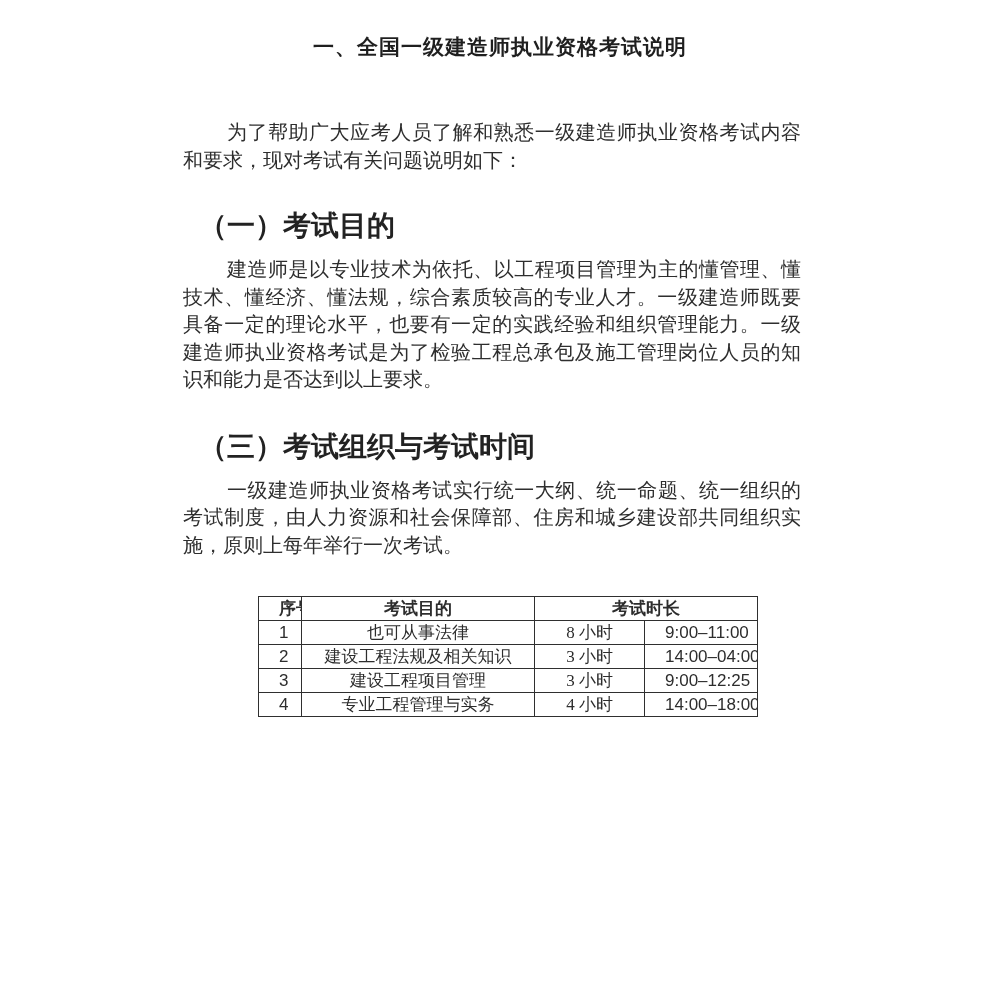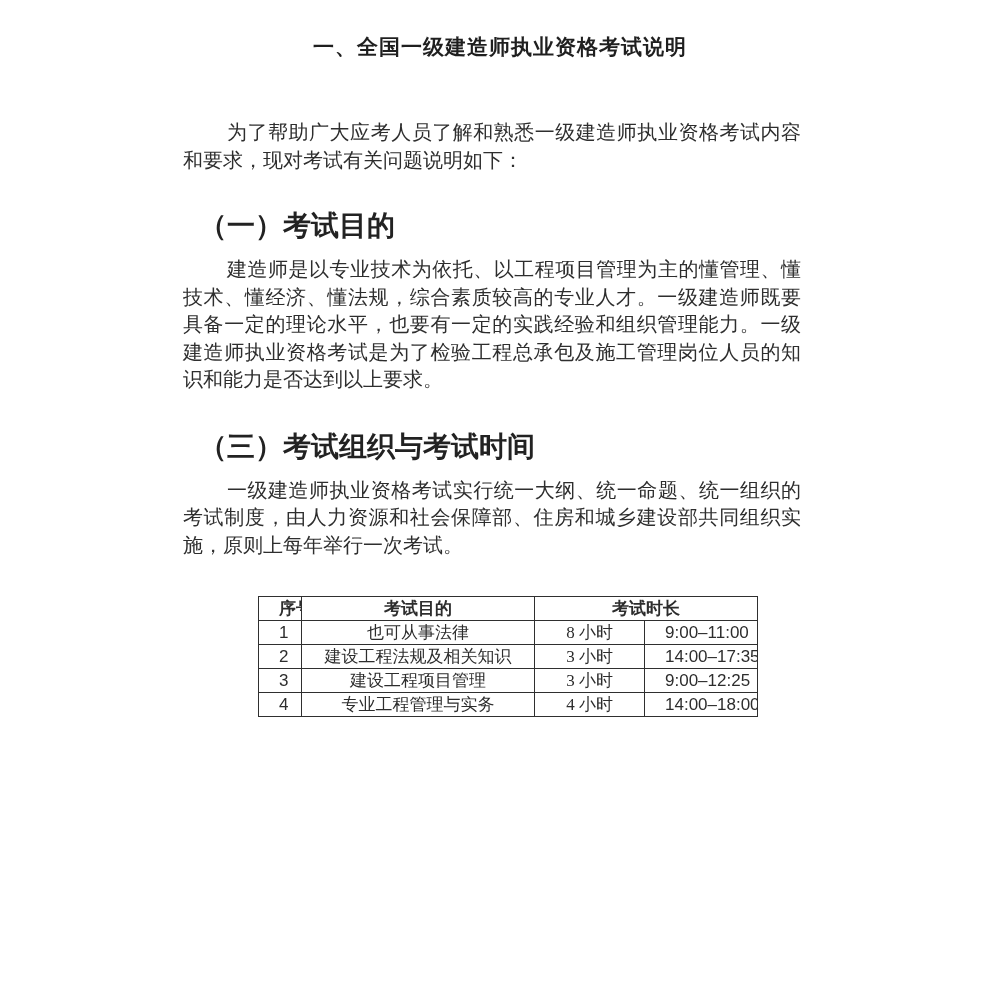--- a/index.html
+++ b/index.html
@@ -112,21 +112,21 @@
           <tr>
             <td class="latin">1</td>
             <td>也可从事法律</td>
             <td>8 小时</td>
             <td class="latin">9:00–11:00</td>
           </tr>
           <tr>
             <td class="latin">2</td>
             <td>建设工程法规及相关知识</td>
             <td>3 小时</td>
-            <td class="latin">14:00–17:35</td>
+            <td class="latin">14:00–04:00</td>
           </tr>
           <tr>
             <td class="latin">3</td>
             <td>建设工程项目管理</td>
             <td>3 小时</td>
             <td class="latin">9:00–12:25</td>
           </tr>
           <tr>
             <td class="latin">4</td>
             <td>专业工程管理与实务</td>

